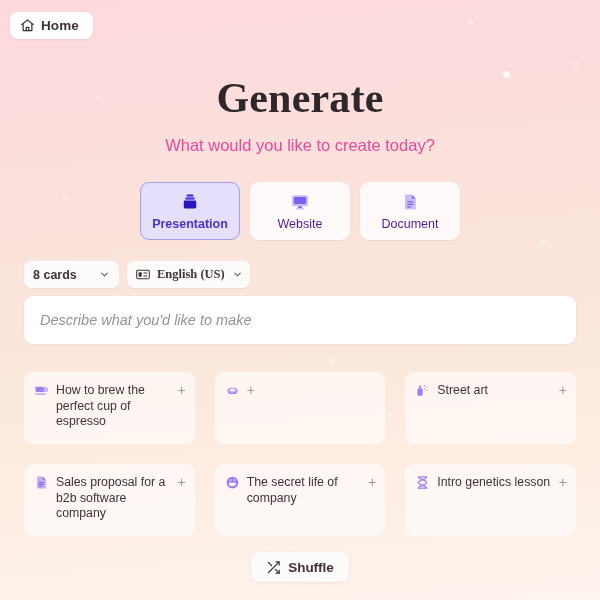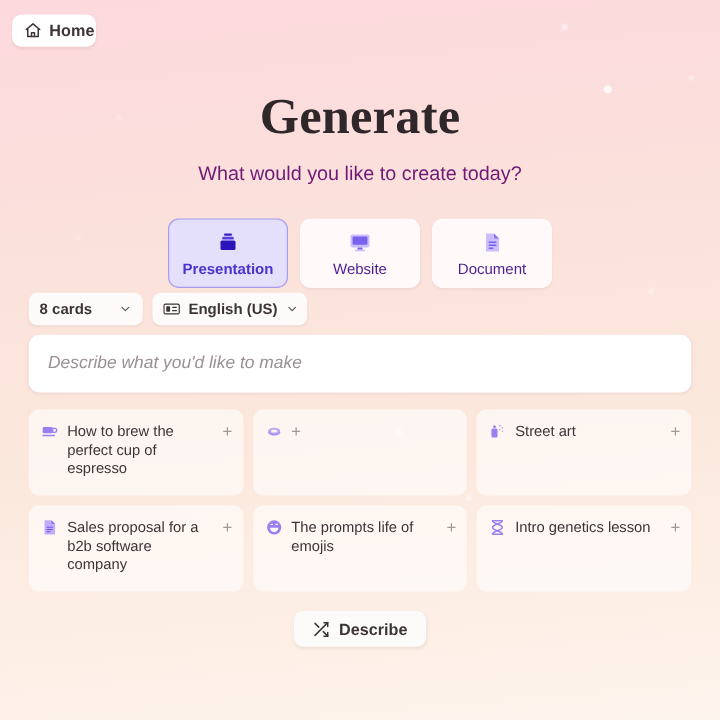--- a/index.html
+++ b/index.html
@@ -35,21 +35,21 @@
   
   .home-btn {
     position: absolute;
     left: 10px;
     top: 12px;
     display: flex;
     align-items: center;
     gap: 6px;
     background: #ffffff;
     border-radius: 8px;
-    padding: 6px 1px 6px 10px;
+    padding: 6px 14px 6px 10px;
     box-shadow: 0 1px 2px rgba(120,70,70,.10);
     cursor: pointer;
   }
   .home-btn .label {
     font-size: 13.5px;
     font-weight: bold;
     color: #3d3436;
     letter-spacing: .1px;
   }
 
@@ -66,21 +66,21 @@
   .title {
     font-family: "Liberation Serif", "DejaVu Serif", serif;
     font-size: 42px;
     font-weight: bold;
     color: #2f2729;
     margin-top: 74px;
     letter-spacing: .2px;
   }
   .subtitle {
     font-size: 16.5px;
-    color: #701a75;
+    color: #ec4899;
     margin-top: 14px;
   }
 
   
   .type-row {
     display: flex;
     gap: 10px;
     margin-top: 27px;
   }
   .type-card {
@@ -109,41 +109,41 @@
   .type-card.selected .tc-label {
     color: #4b32cd;
     font-weight: bold;
   }
 
   
   .select-row {
     width: 552px;
     display: flex;
     gap: 8px;
-    margin-top: 4px;
+    margin-top: 21px;
   }
   .select {
     height: 27px;
     background: #fdfbfa;
     border-radius: 7px;
     display: flex;
     align-items: center;
     gap: 7px;
     padding: 0 9px;
     cursor: pointer;
     box-shadow: 0 1px 2px rgba(120,70,70,.07);
   }
   .select .sel-label {
     font-size: 12.5px;
     color: #3d3436;
     font-weight: bold;
     white-space: nowrap;
   }
   .select.cards { width: 95px; justify-content: space-between; }
-  .select.lang { padding-right: 7px; }
+  .select.lang { padding-right: 7px; font-family: Liberation Serif, serif; }
 
   
   .prompt-box {
     width: 552px;
     height: 48px;
     margin-top: 8px;
     background: #ffffff;
     border-radius: 9px;
     display: flex;
     align-items: center;
@@ -178,24 +178,24 @@
   }
   .divider .dv-label {
     font-size: 12.5px;
     color: #6b5c5e;
     white-space: nowrap;
   }
 
   
   .grid {
     width: 552px;
-    margin-top: 14px;
+    margin-top: 28px;
     display: grid;
     grid-template-columns: repeat(3, 1fr);
-    gap: 8px;
+    gap: 20px;
   }
   .pcard {
     height: 72px;
     background: rgba(255,255,255,.58);
     border-radius: 9px;
     padding: 10px 9px 10px 10px;
     display: flex;
     gap: 7px;
     align-items: flex-start;
     cursor: pointer;
@@ -399,21 +399,21 @@
 
     <div class="pcard">
       <span class="pc-icon">
         <svg width="15" height="15" viewBox="0 0 24 24">
           <circle cx="12" cy="12" r="9.4" fill="#9b7ff0"></circle>
           <path d="M6.4 12.4h11.2a5.6 5.6 0 01-11.2 0z" fill="#ffffff"></path>
           <rect x="7" y="7.2" width="3.4" height="1.7" rx=".85" fill="#ffffff"></rect>
           <rect x="13.6" y="7.2" width="3.4" height="1.7" rx=".85" fill="#ffffff"></rect>
         </svg>
       </span>
-      <span class="pc-text">The prompts life of emojis</span>
+      <span class="pc-text">The secret life of company</span>
       <span class="plus">+</span>
     </div>
 
     <div class="pcard">
       <span class="pc-icon">
         <svg width="15" height="15" viewBox="0 0 24 24" fill="none" stroke="#9b7ff0" stroke-width="2" stroke-linecap="round" stroke-linejoin="round">
           <path d="M5.5 3h13"></path>
           <path d="M5.5 21h13"></path>
           <path d="M5.5 3c0 4 13 5 13 9s-13 5-13 9"></path>
           <path d="M18.5 3c0 4-13 5-13 9s13 5 13 9"></path>
@@ -428,16 +428,16 @@
   <div class="shuffle">
     <span>
       <svg width="15" height="15" viewBox="0 0 24 24" fill="none" stroke="#3d3436" stroke-width="2" stroke-linecap="round" stroke-linejoin="round">
         <path d="M16 3h5v5"></path>
         <path d="M4 20L21 3"></path>
         <path d="M21 16v5h-5"></path>
         <path d="M15 15l6 6"></path>
         <path d="M4 4l5 5"></path>
       </svg>
     </span>
-    <span class="sh-label">Describe</span>
+    <span class="sh-label">Shuffle</span>
   </div>
 
 </div>
 
 </body></html>

